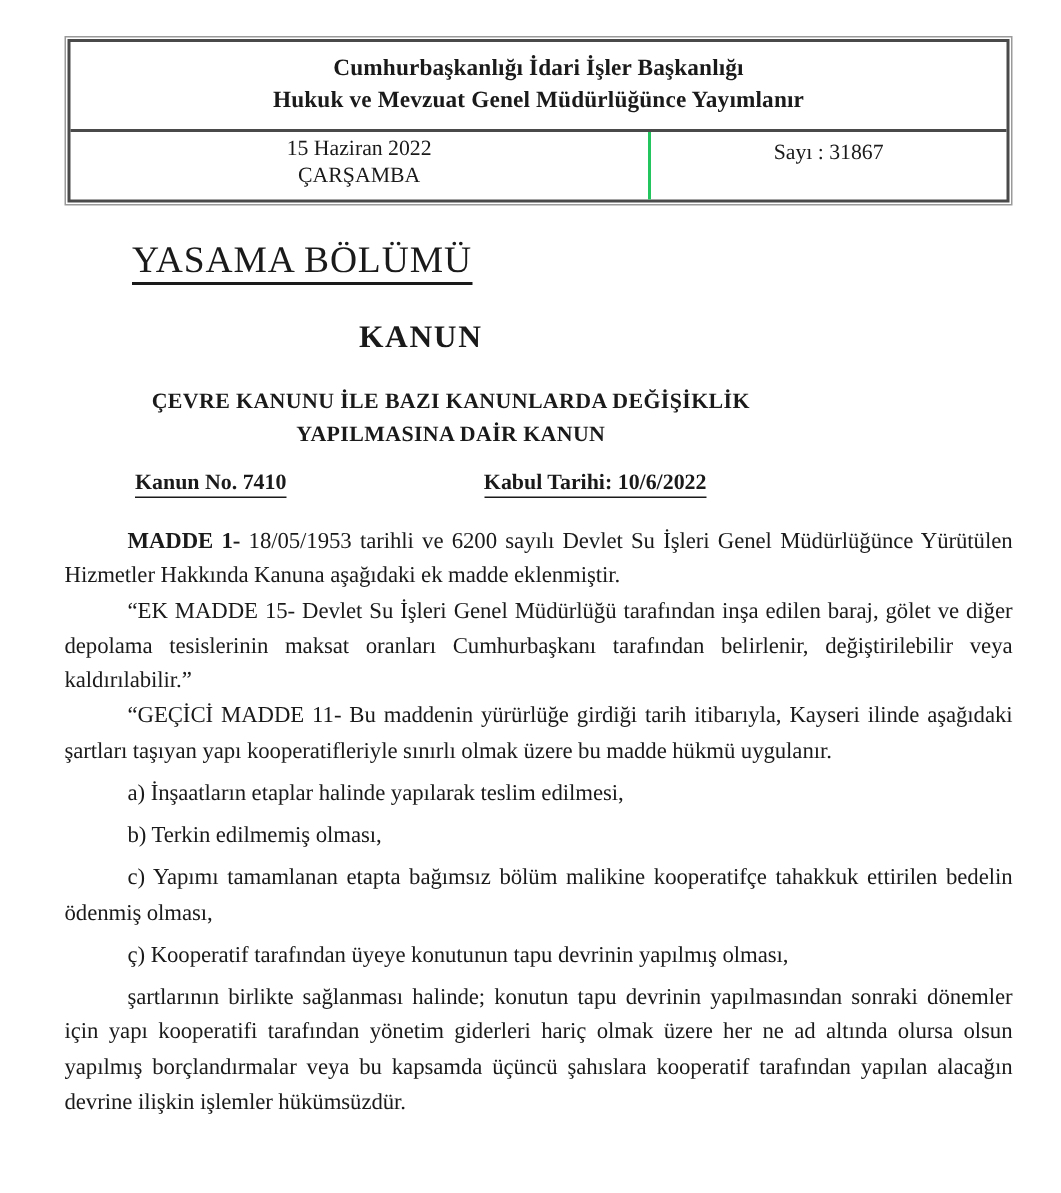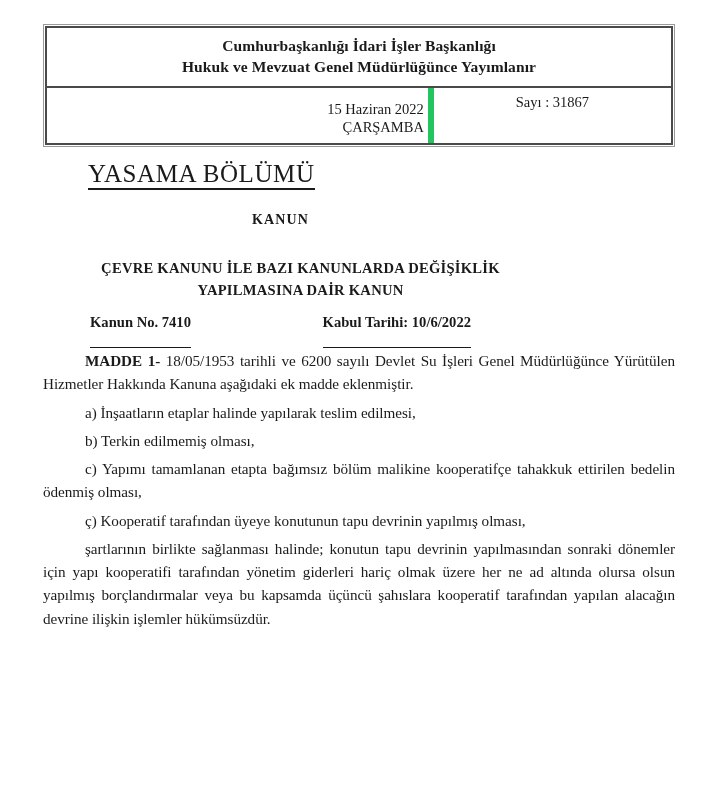--- a/index.html
+++ b/index.html
@@ -52,23 +52,23 @@
     letter-spacing: 0.1px;
     white-space: nowrap;
   }
   .masthead-bottom {
     display: flex;
     align-items: stretch;
   }
   .mh-date {
     width: 62%;
     box-sizing: border-box;
-    text-align: right;
-    padding: 12px 4px 7px 4px;
-    border-right: 6px solid #22c55e;
+    text-align: center;
+    padding: 2px 4px 7px 4px;
+    border-right: 2px solid #22c55e;
   }
   .mh-issue {
     width: 38%;
     box-sizing: border-box;
     display: flex;
     justify-content: center;
     padding: 6px 4px 7px 4px;
   }
   .mh-date-line {
     font-size: 14.5px;
@@ -93,21 +93,21 @@
     line-height: 1.05;
   }
 
   .kanun-word {
     position: absolute;
     left: 0;
     right: 0;
     top: 212px;
     text-align: center;
     font-weight: bold;
-    font-size: 14px;
+    font-size: 21px;
     letter-spacing: 1.1px;
   }
 
   .law-title {
     position: absolute;
     left: 0;
     right: 0;
     top: 258px;
     text-align: center;
     font-weight: bold;
@@ -122,21 +122,21 @@
     left: 90px;
     right: 90px;
     top: 314px;
     display: flex;
     justify-content: space-between;
     font-weight: bold;
     font-size: 14.6px;
   }
   .law-meta span {
     border-bottom: 1.5px solid #1a1a1a;
-    padding-bottom: 16px;
+    padding-bottom: 0px;
     white-space: nowrap;
   }
 
   
   .body-area {
     position: absolute;
     left: 43px;
     top: 349px;
     width: 632px;
   }
@@ -202,22 +202,24 @@
 
   <div class="law-meta">
     <span>Kanun No. 7410</span>
     <span>Kabul Tarihi: 10/6/2022</span>
   </div>
 
   <div class="body-area">
 
     <p class="para"><b class="madde">MADDE 1-</b><span> 18/05/1953 tarihli ve 6200 sayılı Devlet Su İşleri Genel Müdürlüğünce Yürütülen Hizmetler Hakkında Kanuna aşağıdaki ek madde eklenmiştir.</span></p>
 
-
-
+    <p class="para">“EK MADDE 15- Devlet Su İşleri Genel Müdürlüğü tarafından inşa edilen baraj, gölet ve diğer depolama tesislerinin maksat oranları Cumhurbaşkanı tarafından belirlenir, değiştirilebilir veya kaldırılabilir.”</p>
+
+
+    <p class="para">“GEÇİCİ MADDE 11- Bu maddenin yürürlüğe girdiği tarih itibarıyla, Kayseri ilinde aşağıdaki şartları taşıyan yapı kooperatifleriyle sınırlı olmak üzere bu madde hükmü uygulanır.</p>
 
     <div class="spacer-sm"></div>
 
     <p class="para nojust">a) İnşaatların etaplar halinde yapılarak teslim edilmesi,</p>
 
     <div class="spacer-sm"></div>
 
     <p class="para nojust">b) Terkin edilmemiş olması,</p>
 
     <div class="spacer-sm"></div>

